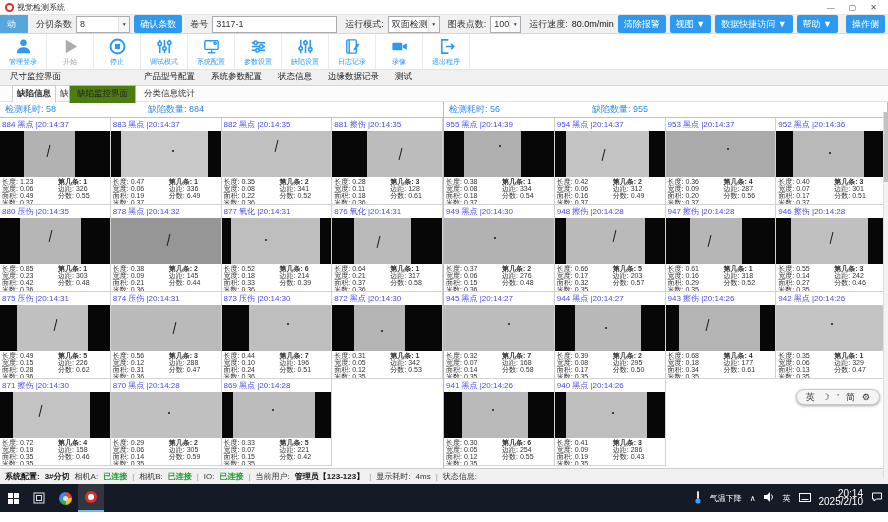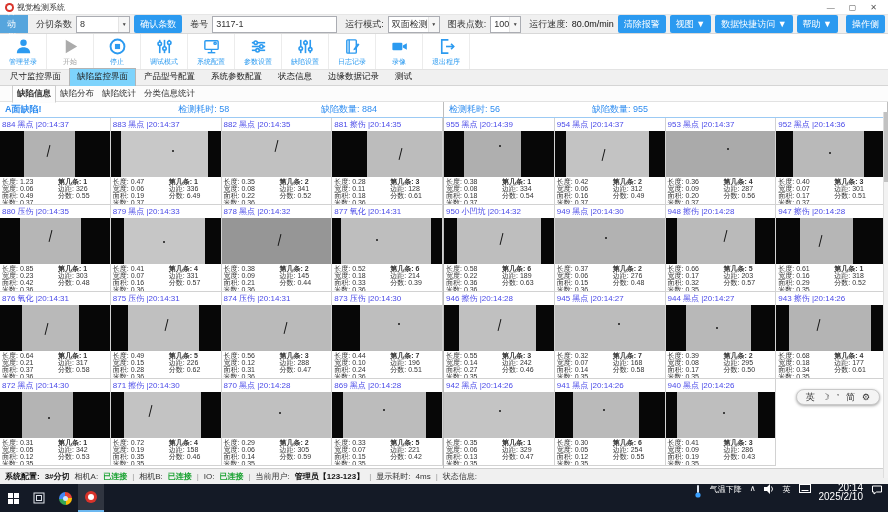--- a/index.html
+++ b/index.html
@@ -28,21 +28,21 @@
   
   .toolbar2{height:36px;background:#fff;display:flex;align-items:stretch;border-bottom:1px solid #e3e3e3}
   .action{display:flex;flex-direction:column;align-items:center;justify-content:center;min-width:47px;padding:0 5px;gap:0;border-right:1px solid #ececec;cursor:default}
   .action .aicon{height:20px;display:flex;align-items:center}
   .action .lbl{font-size:7px;color:#2b9af0;white-space:nowrap}
   .action.disabled .lbl{color:#9c9c9c}
 
   
   .tabstrip{height:16px;background:#f0f0f0;display:flex;align-items:flex-end;font-size:8.5px;color:#222;padding-left:2px;border-bottom:1px solid #d5d5d5}
   .tab{padding:2px 7px 2px;border:1px solid transparent;border-bottom:none;white-space:nowrap}
-  .tab.active{background:#7dd3fc;border-color:#b4b4b4;position:relative;top:1px;padding-bottom:3px}
+  .tab.active{background:#4d7c0f;border-color:#b4b4b4;position:relative;top:18px;padding-bottom:3px}
 
   
   .subtabs{height:16px;background:#fcfcfc;display:flex;align-items:center;font-size:8.5px;color:#333;padding-left:12px;border-bottom:1px solid #e2e2e2}
   .subtab{padding:2px 4px;white-space:nowrap}
   .subtab.active{font-weight:bold;border:1px solid #cccccc;border-bottom-color:#fcfcfc;background:#fdfdfd}
 
   
   .panels{display:flex;height:366px}
   .panel{width:444px;display:flex;flex-direction:column;border-right:1px solid #bdbdbd}
   .phead{height:16px;display:flex;align-items:center;font-size:9px;color:#2d8cf0;padding:0 5px;border-bottom:1px solid #9ccaf4}
@@ -75,21 +75,21 @@
   .devbar .sep{color:#999}
 
   
   .taskbar{height:28px;background:#141a26;display:flex;align-items:stretch;color:#fff}
   .tbicon{width:26px;display:flex;align-items:center;justify-content:center}
   .app-active{background:rgba(255,255,255,.12);border-bottom:2px solid #6cb8f0}
   .browser{width:13px;height:13px;border-radius:50%;background:conic-gradient(#e84335 0 25%,#fcbe05 25% 50%,#34a853 50% 75%,#4285f4 75% 100%);position:relative}
   .browser:after{content:"";position:absolute;left:4px;top:4px;width:5px;height:5px;border-radius:50%;background:#cfe3ff}
   .applogo{width:12px;height:12px;border-radius:50%;background:#d8332a;position:relative}
   .applogo:after{content:"";position:absolute;left:3px;top:3px;width:6px;height:6px;border-radius:50%;background:#fff}
-  .tright{margin-left:auto;display:flex;gap:8px;padding-right:5px;font-size:8px}
+  .tright{margin-left:auto;display:flex;align-items:center;gap:8px;padding-right:5px;font-size:8px}
   .clock{text-align:right;font-size:10px;line-height:8.5px}
 </style>
 </head>
 <body>
 
 <div class="titlebar">
   <span class="logo"></span>
   <span class="wtitle">视觉检测系统</span>
   <span class="wctrl">
     <span>—</span>
@@ -249,21 +249,20 @@
 <div class="subtabs" id="sub-tabs">
     <div class="subtab active">缺陷信息</div>
     <div class="subtab">缺陷分布</div>
     <div class="subtab">缺陷统计</div>
     <div class="subtab">分类信息统计</div>
   </div>
 
 <div class="panels">
   <div class="panel">
     <div class="phead">
-      <span class="ptitle">A面缺陷!</span>
       <span class="ptime">
         <span>检测耗时:</span>
         <span>58</span>
       </span>
       <span class="pcount">
         <span>缺陷数量:</span>
         <span>884</span>
       </span>
     </div>
     <div class="grid" id="grid-0">
@@ -352,39 +351,20 @@
             <div class="cil">
               <div class="ln">长度: 0.85</div>
               <div class="ln">宽度: 0.23</div>
               <div class="ln">面积: 0.42</div>
               <div class="ln">米数: 0.36</div>
             </div>
             <div class="cir">
               <div class="ln strip">第几条: 1</div>
               <div class="ln">边距: 303</div>
               <div class="ln">分数: 0.48</div>
-            </div>
-          </div>
-        </div>
-        <div class="cell">
-          <div class="chead">879 黑点 |20:14:33</div>
-          <div class="thumb" style="background: linear-gradient(90deg, rgb(7, 7, 7) 0px, rgb(7, 7, 7) 12%, rgb(198, 198, 198) 12%, rgb(198, 198, 198) 85%, rgb(7, 7, 7) 85%, rgb(7, 7, 7) 100%);">
-            <div class="mark dot" style="left: 48%; top: 50%;"></div>
-          </div>
-          <div class="cinfo">
-            <div class="cil">
-              <div class="ln">长度: 0.41</div>
-              <div class="ln">宽度: 0.07</div>
-              <div class="ln">面积: 0.16</div>
-              <div class="ln">米数: 0.36</div>
-            </div>
-            <div class="cir">
-              <div class="ln strip">第几条: 4</div>
-              <div class="ln">边距: 331</div>
-              <div class="ln">分数: 0.57</div>
             </div>
           </div>
         </div>
         <div class="cell">
           <div class="chead">878 黑点 |20:14:32</div>
           <div class="thumb" style="background: linear-gradient(90deg, rgb(7, 7, 7) 0px, rgb(7, 7, 7) 0%, rgb(150, 150, 150) 0%, rgb(150, 150, 150) 100%, rgb(7, 7, 7) 100%, rgb(7, 7, 7) 100%);">
             <div class="mark streak" style="left: 52%; top: 35%;"></div>
           </div>
           <div class="cinfo">
             <div class="cil">
@@ -651,39 +631,20 @@
             <div class="cil">
               <div class="ln">长度: 0.40</div>
               <div class="ln">宽度: 0.07</div>
               <div class="ln">面积: 0.17</div>
               <div class="ln">米数: 0.37</div>
             </div>
             <div class="cir">
               <div class="ln strip">第几条: 3</div>
               <div class="ln">边距: 301</div>
               <div class="ln">分数: 0.51</div>
-            </div>
-          </div>
-        </div>
-        <div class="cell">
-          <div class="chead">950 小凹坑 |20:14:32</div>
-          <div class="thumb" style="background: linear-gradient(90deg, rgb(7, 7, 7) 0px, rgb(7, 7, 7) 12%, rgb(190, 190, 190) 12%, rgb(190, 190, 190) 88%, rgb(7, 7, 7) 88%, rgb(7, 7, 7) 100%);">
-            <div class="mark streak" style="left: 52%; top: 32%;"></div>
-          </div>
-          <div class="cinfo">
-            <div class="cil">
-              <div class="ln">长度: 0.58</div>
-              <div class="ln">宽度: 0.22</div>
-              <div class="ln">面积: 0.36</div>
-              <div class="ln">米数: 0.36</div>
-            </div>
-            <div class="cir">
-              <div class="ln strip">第几条: 6</div>
-              <div class="ln">边距: 189</div>
-              <div class="ln">分数: 0.63</div>
             </div>
           </div>
         </div>
         <div class="cell">
           <div class="chead">949 黑点 |20:14:30</div>
           <div class="thumb" style="background: linear-gradient(90deg, rgb(7, 7, 7) 0px, rgb(7, 7, 7) 0%, rgb(178, 178, 178) 0%, rgb(178, 178, 178) 100%, rgb(7, 7, 7) 100%, rgb(7, 7, 7) 100%);">
             <div class="mark dot" style="left: 46%; top: 42%;"></div>
           </div>
           <div class="cinfo">
             <div class="cil">

